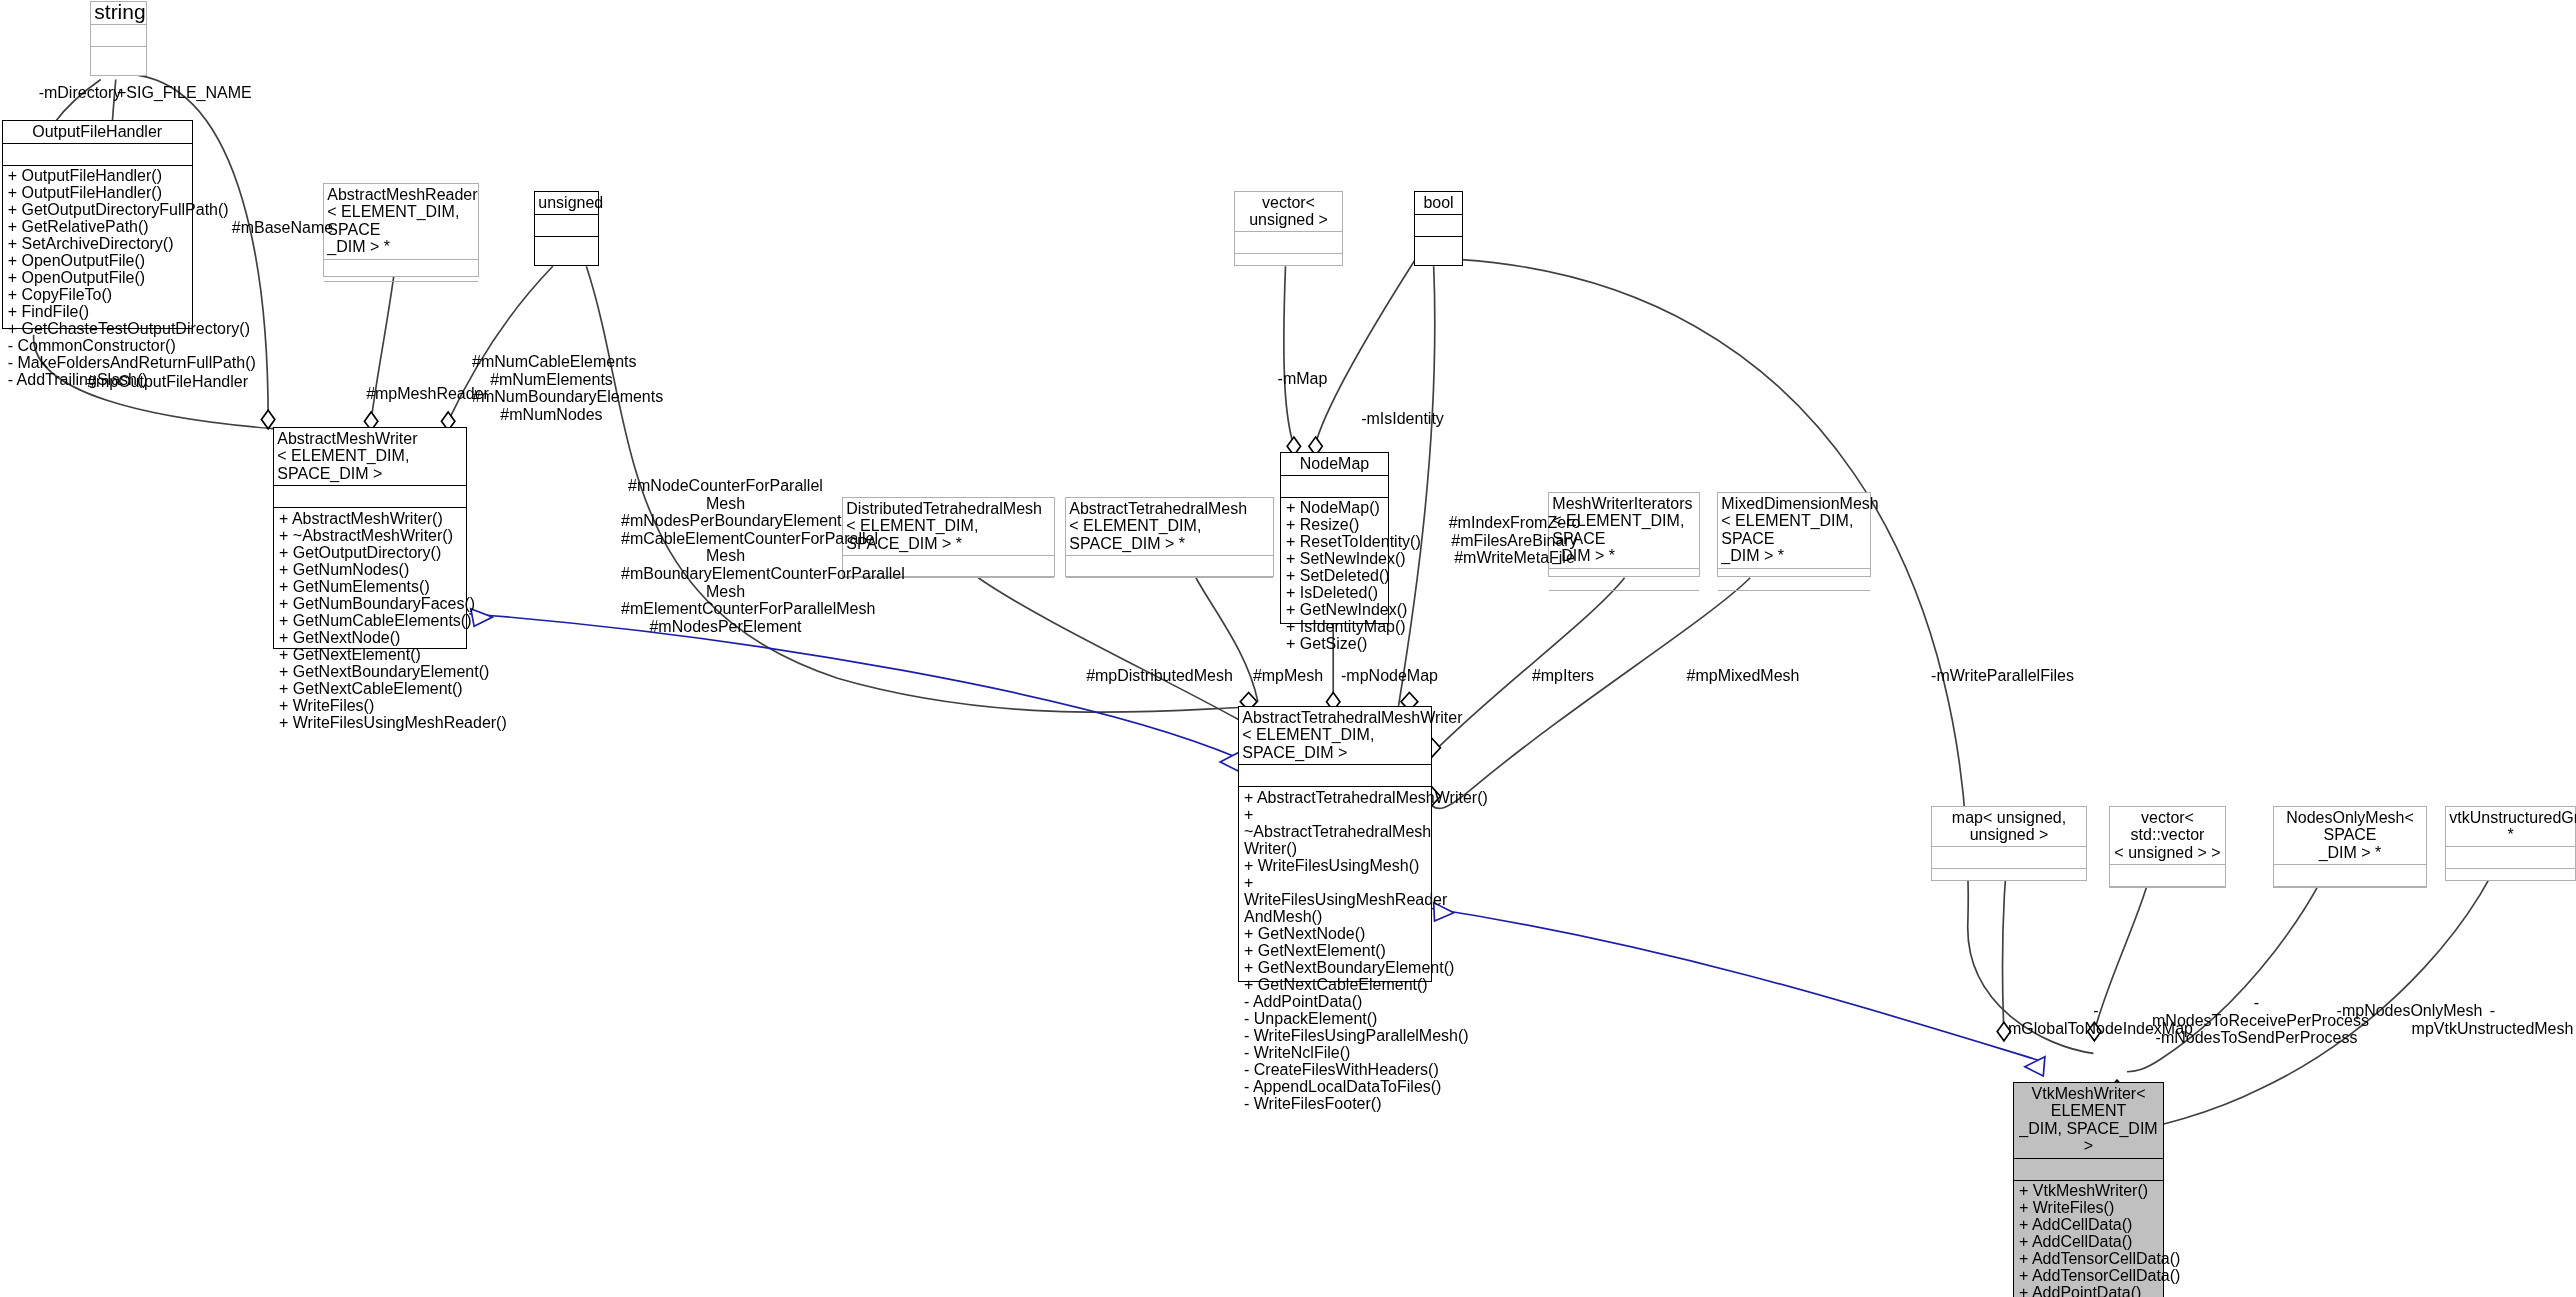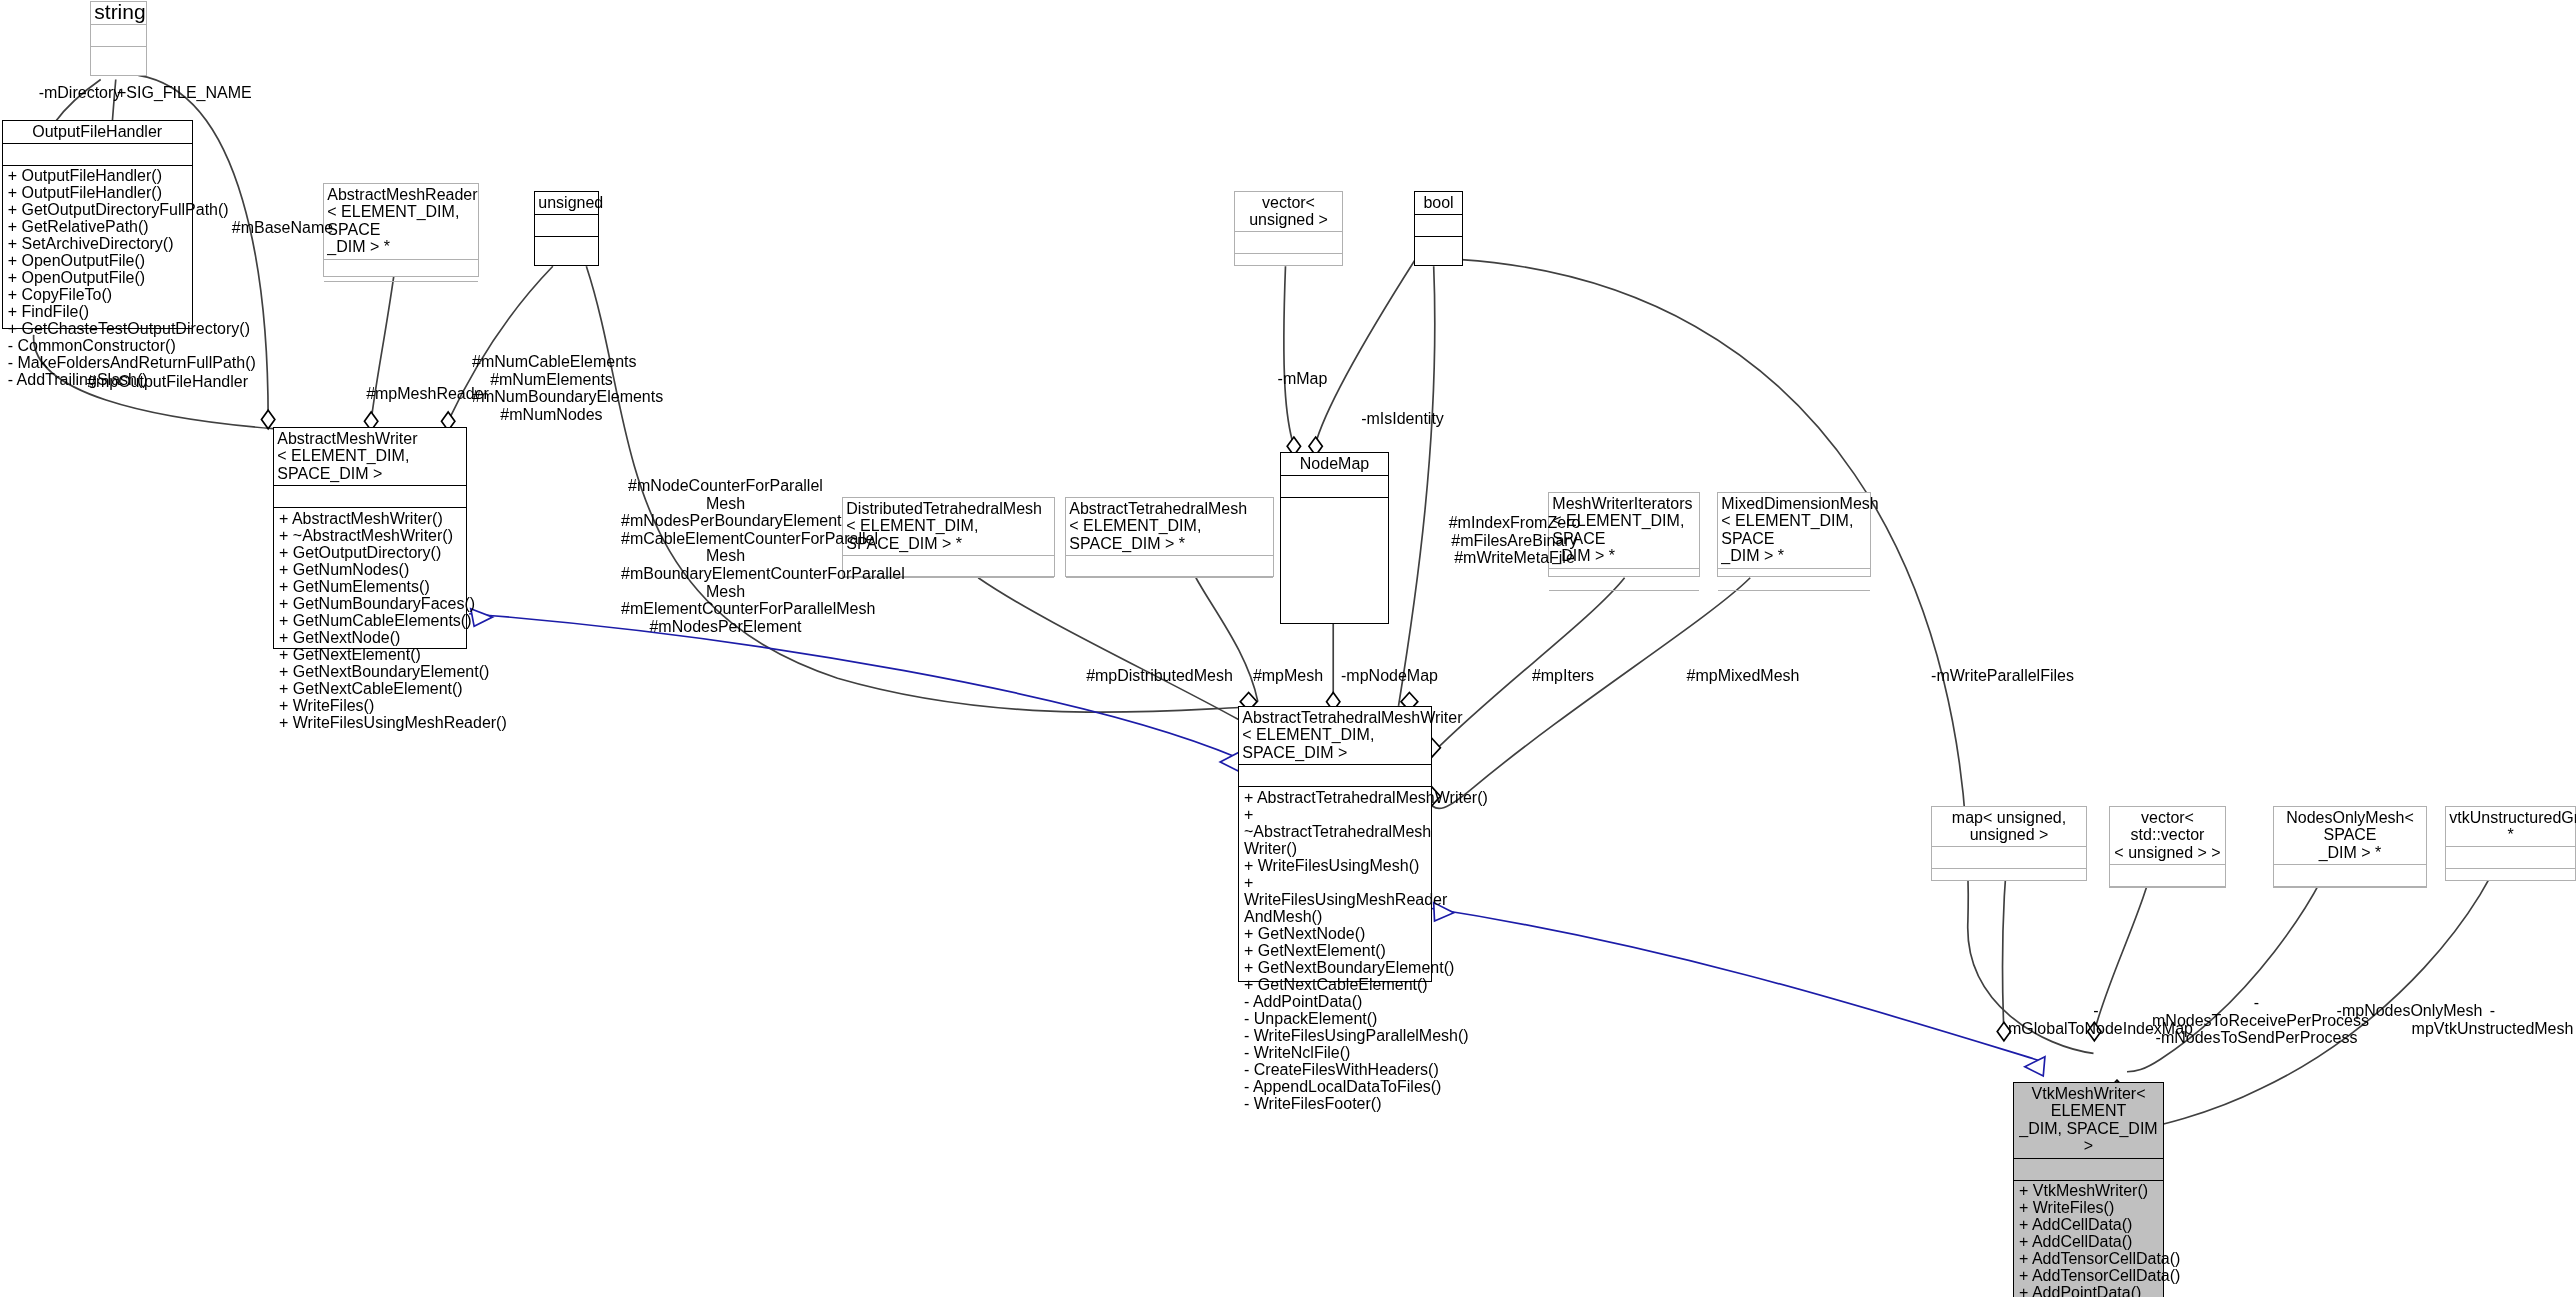--- a/index.html
+++ b/index.html
@@ -254,20 +254,31 @@
   <div class="uml-box thin" style="left:1065px; top:497px; width:209px; height:80px;">
     <div class="uml-title" style="text-align:left;">AbstractTetrahedralMesh
 &lt; ELEMENT_DIM, SPACE_DIM &gt; *</div>
     <div class="uml-attrs"></div>
     <div class="uml-ops"></div>
   </div>
 
   <div class="uml-box" style="left:1280px; top:452px; width:109px; height:172px;">
     <div class="uml-title">NodeMap</div>
     <div class="uml-attrs"></div>
+    <div class="uml-ops">
+      <div>+ NodeMap()</div>
+      <div>+ Resize()</div>
+      <div>+ ResetToIdentity()</div>
+      <div>+ SetNewIndex()</div>
+      <div>+ SetDeleted()</div>
+      <div>+ IsDeleted()</div>
+      <div>+ GetNewIndex()</div>
+      <div>+ IsIdentityMap()</div>
+      <div>+ GetSize()</div>
+    </div>
   </div>
 
   <div class="uml-box thin" style="left:1548px; top:492px; width:152px; height:85px;">
     <div class="uml-title" style="text-align:left;">MeshWriterIterators
 &lt; ELEMENT_DIM, SPACE
 _DIM &gt; *</div>
     <div class="uml-attrs"></div>
     <div class="uml-ops"></div>
   </div>
 

